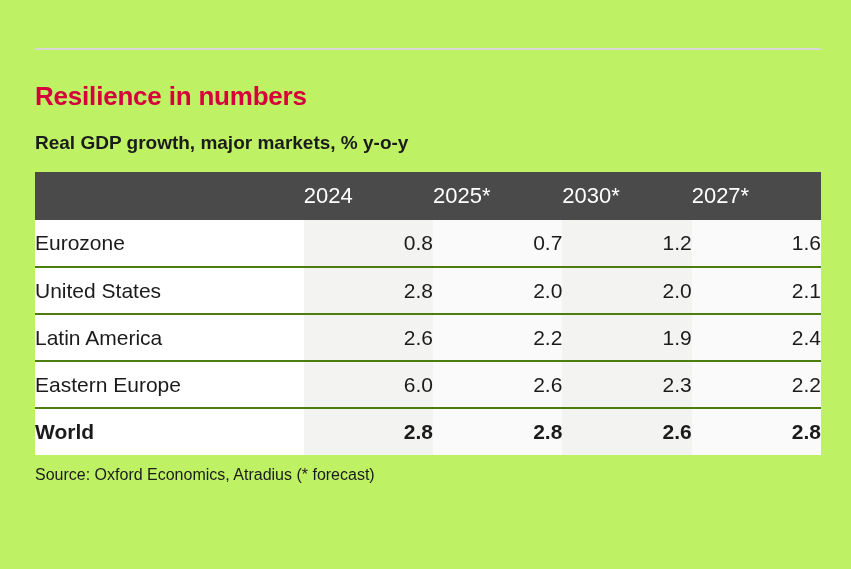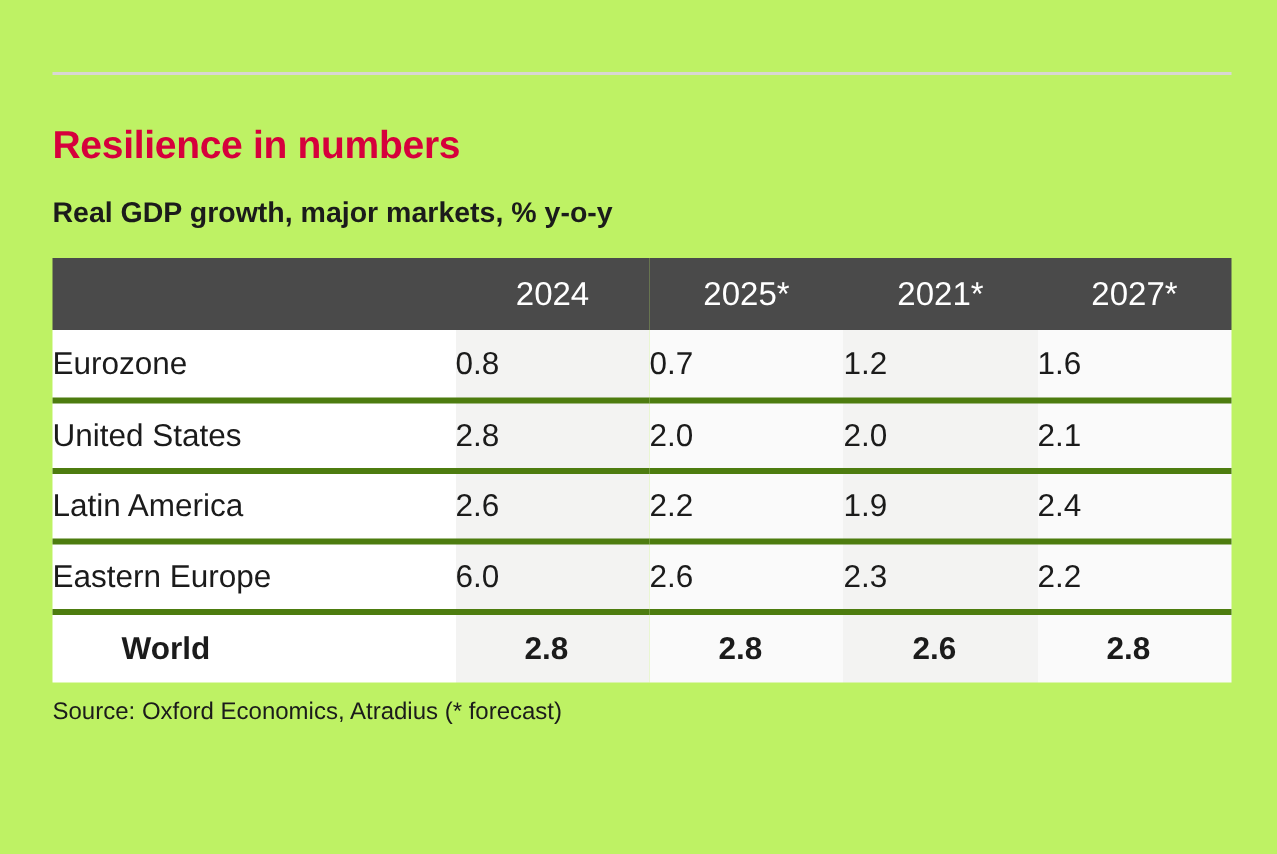--- a/index.html
+++ b/index.html
@@ -58,47 +58,46 @@
     padding: 0;
     margin: 0;
   }
   thead th {
     background: #4a4a4a;
     color: #ffffff;
     font-size: 22px;
     font-weight: normal;
     height: 48px;
     vertical-align: middle;
-    text-align: center;
+    text-align: left;
     padding-right: 18px;
     box-sizing: border-box;
   }
   thead th.corner {
     text-align: left;
   }
   tbody td {
     font-size: 21px;
     color: #1b1b1b;
     height: 47px;
     vertical-align: middle;
     background: #ffffff;
-    border-bottom: 4px solid #4d7c0f;
+    border-bottom: 2px solid #4d7c0f;
     box-sizing: border-box;
   }
   tbody tr:last-child td {
     border-bottom: none;
-    padding-left: 46px;
   }
   td.region {
     text-align: left;
     padding-left: 20px;
     background: #ffffff;
   }
   td.val {
-    text-align: left;
+    text-align: right;
     padding-right: 18px;
     background: #f3f3f2;
   }
   td.val.alt {
     background: #fafafa;
   }
   tr.total td {
     font-weight: bold;
   }
   .source {
@@ -126,21 +125,21 @@
         <col class="col-v">
         <col class="col-v">
         <col class="col-v">
         <col class="col-v">
       </colgroup>
       <thead>
         <tr>
           <th class="corner"></th>
           <th>2024</th>
           <th>2025*</th>
-          <th>2021*</th>
+          <th>2030*</th>
           <th>2027*</th>
         </tr>
       </thead>
       <tbody>
         <tr>
           <td class="region">Eurozone</td>
           <td class="val">0.8</td>
           <td class="val alt">0.7</td>
           <td class="val">1.2</td>
           <td class="val alt">1.6</td>

